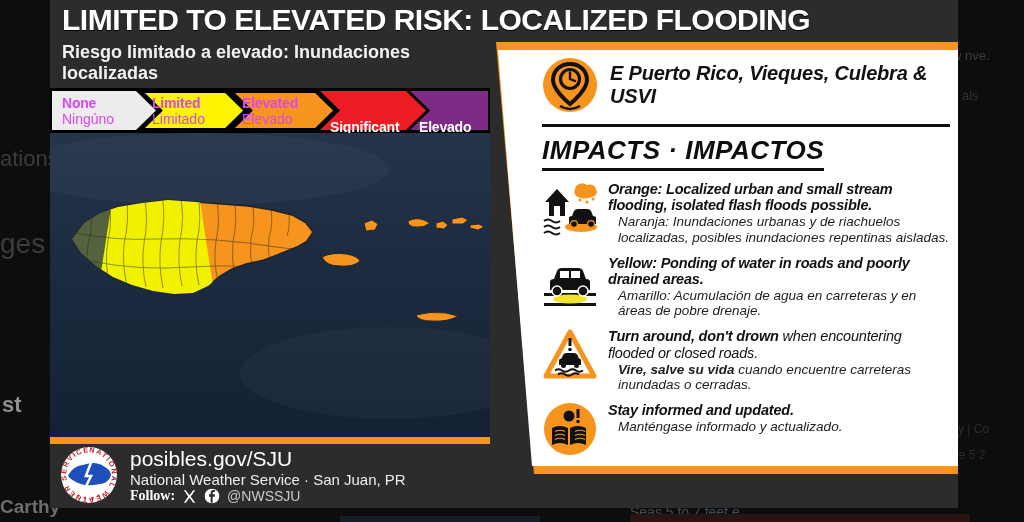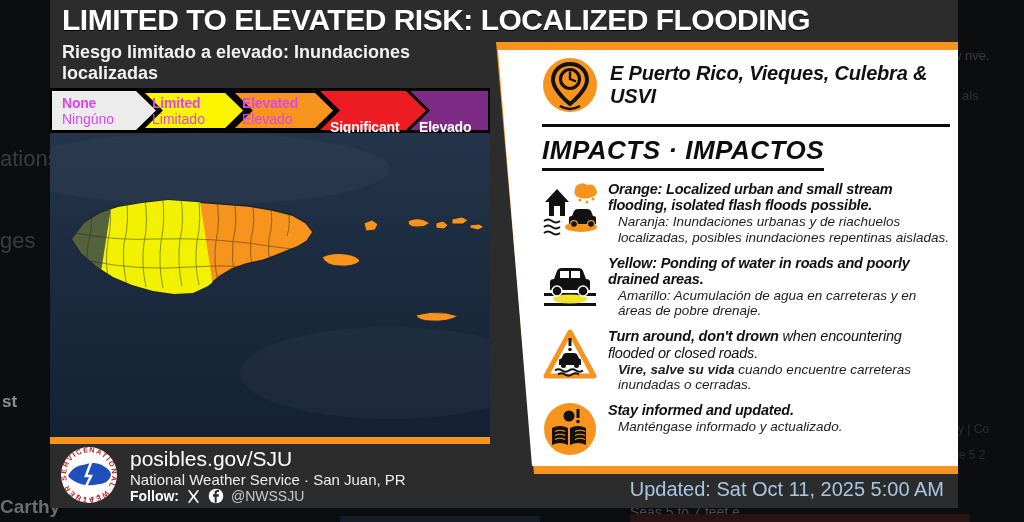--- a/index.html
+++ b/index.html
@@ -3,22 +3,22 @@
 <meta charset="utf-8">
 <style>
   * { margin:0; padding:0; box-sizing:border-box; }
   html,body { width:1024px; height:522px; overflow:hidden; background:#0e0f10;
               font-family:"Liberation Sans", sans-serif; }
   .stage { position:relative; width:1024px; height:522px; background:#0c0d0e; }
 
   
   .frag { position:absolute; color:#3c3c3c; z-index:0; white-space:nowrap; }
   .frag-left-a { left:0; top:146; font-size:22px; }
-  .frag-left-b { left:0; top:228px; font-size:22px; }
-  .frag-left-c { left:2px; top:392px; font-size:17px; color:#8f8f8f; font-weight:bold; }
+  .frag-left-b { left:0; top:228px; font-size:28px; }
+  .frag-left-c { left:2px; top:392px; font-size:22px; color:#8f8f8f; font-weight:bold; }
   .frag-left-d { left:0; top:496px; font-size:19px; font-weight:bold; color:#6d6d6d; }
   .frag-right-a { left:952px; top:48px; font-size:13px; }
   .frag-right-b { left:962px; top:88px; font-size:13px; color:#323232; }
   .frag-right-c { left:952px; top:422px; font-size:12px; color:#2e2e2e; }
   .frag-right-d { left:948px; top:448px; font-size:12px; color:#2b2b2b; }
   .frag-bottom-a { left:630px; top:504px; font-size:14px; color:#434c54; }
   .frag-left-a, .frag-left-b { top:146px; }
   .frag-left-b { top:228px; }
   .frag-block-a { position:absolute; left:630px; top:514px; width:340px; height:8px; background:#2a1313; z-index:0; }
   .frag-block-b { position:absolute; left:340px; top:516px; width:200px; height:6px; background:#141d28; z-index:0; }
@@ -69,21 +69,21 @@
   .impact-es { font-size:13.5px; color:#1d1d1d; line-height:1.12; padding-left:10px; margin-top:1px; }
   .impact-es .b { font-weight:bold; }
 
   
   .footer { position:absolute; left:0; top:444px; width:908px; height:64px; background:#2c2c2c; z-index:2; }
   .nws-logo { position:absolute; left:10px; top:2px; width:58px; height:58px; }
   .footer-url { position:absolute; left:80px; top:3px; font-size:21px; color:#fff; }
   .footer-org { position:absolute; left:80px; top:27px; font-size:15px; color:#ededed; }
   .footer-follow { position:absolute; left:80px; top:44px; font-size:14px; color:#fff;
                    display:flex; align-items:center; gap:7px; }
-  .footer-follow .lbl { font-weight:bold; }
+  .footer-follow .lbl { font-weight:bold;font-family:Liberation Serif, serif; }
   .footer-follow .handle { color:#c9c9c9; }
   .updated { position:absolute; right:14px; top:478px; font-size:20px; color:#a9c6e4; z-index:4; }
 </style>
 </head>
 <body>
 
 <div class="stage">
 
   <span class="frag frag-left-a">ations</span>
   <span class="frag frag-left-b">ges</span>
@@ -304,16 +304,15 @@
         <svg width="15" height="15" viewBox="0 0 24 24">
           <path d="M3 2 L10 12 L3 22 L6 22 L12 14 L18 22 L21 22 L14 12 L21 2 L18 2 L12 10 L6 2 Z" fill="#fff"></path>
         </svg>
         <svg width="16" height="16" viewBox="0 0 24 24">
           <circle cx="12" cy="12" r="11" fill="#fff"></circle>
           <path d="M13 22 L13 13 L16 13 L16.5 9.5 L13 9.5 L13 7.5 Q13 6 14.5 6 L16.5 6 L16.5 3 L14 3 Q10 3 10 7 L10 9.5 L7.5 9.5 L7.5 13 L10 13 L10 22 Z" fill="#2c2c2c"></path>
         </svg>
         <span class="handle">@NWSSJU</span>
       </div>
     </div>
-    <div class="updated">Updated: Sat Oct 11, 2025 5:00 AM</div>
 
   </div>
 </div>
 
 </body></html>

